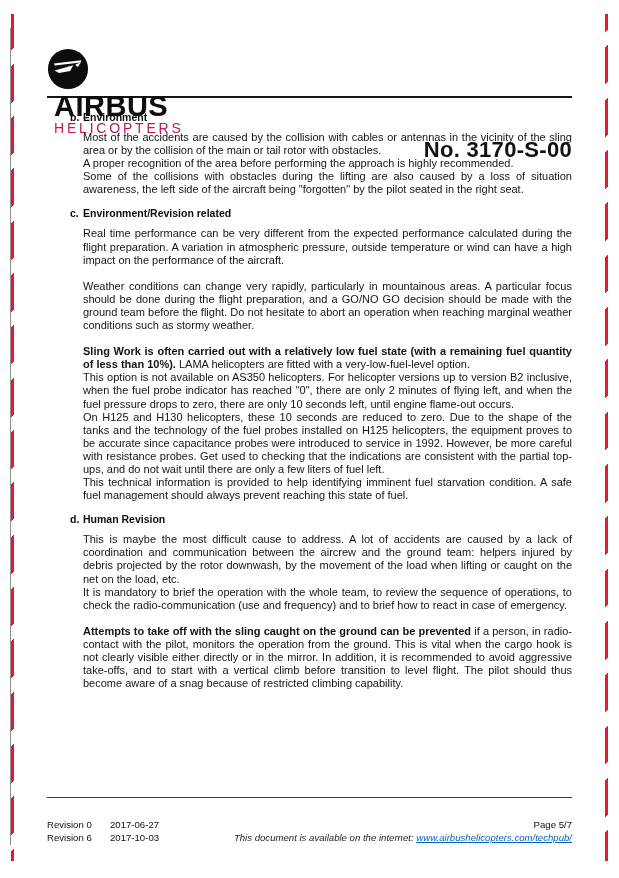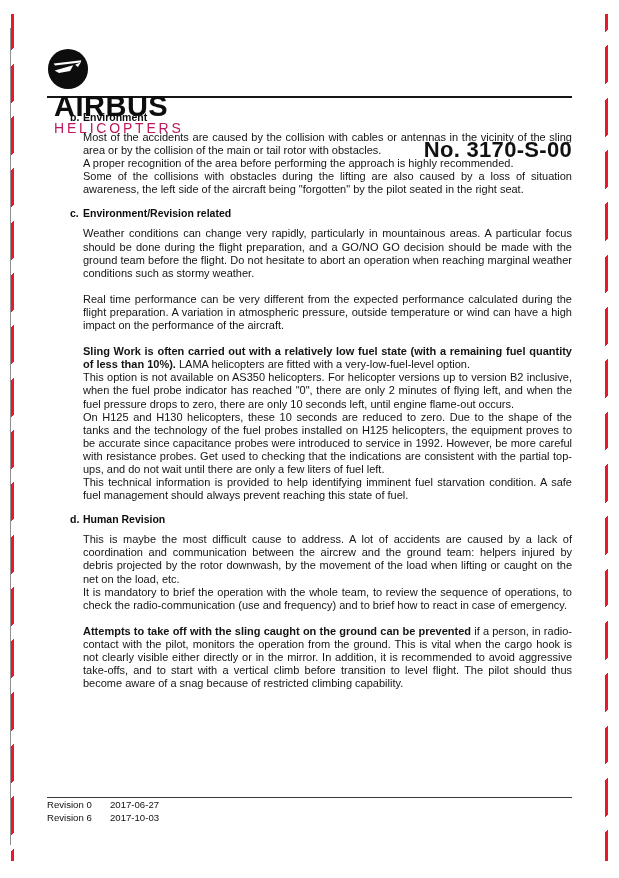--- a/index.html
+++ b/index.html
@@ -43,21 +43,21 @@
   .sec-body { margin-left: 36px; margin-top: 7px; }
   .para {
     font-size: 11px; line-height: 13.1px; text-align: justify;
     white-space: pre-line; color: #141414; margin-bottom: 13px;
   }
   .sec-body .para:last-child { margin-bottom: 0; }
   .para strong { font-weight: 700; }
   
   .footer {
     position: absolute; left: 47px; top: 797px; width: 525px;
-    border-top: 1.5px solid #3a3a3a; padding-top: 0;
+    border-top: 1.5px solid #3a3a3a; padding-top: 20px;
     font-size: 9.6px; line-height: 13px;
   }
   .footer-cols { display: flex; justify-content: space-between; }
   .rev-row { display: flex; }
   .rev-label { width: 63px; flex: 0 0 auto; }
   .footer-right { text-align: right; }
   .note { font-style: italic; color: #1c1c1c; }
   .note a { color: var(--link-blue); font-style: italic; text-decoration: underline; }
 </style>
 </head>
@@ -94,22 +94,22 @@
 Some of the collisions with obstacles during the lifting are also caused by a loss of situation awareness, the left side of the aircraft being "forgotten" by the pilot seated in the right seat.</p>
     </div>
   </div>
 
   <div class="section">
     <div class="sec-heading">
       <span class="sec-letter">c.</span>
       <span>Environment/Revision related</span>
     </div>
     <div class="sec-body">
+      <p class="para">Real time performance can be very different from the expected performance calculated during the flight preparation. A variation in atmospheric pressure, outside temperature or wind can have a high impact on the performance of the aircraft.</p>
       <p class="para">Weather conditions can change very rapidly, particularly in mountainous areas. A particular focus should be done during the flight preparation, and a GO/NO GO decision should be made with the ground team before the flight. Do not hesitate to abort an operation when reaching marginal weather conditions such as stormy weather.</p>
-      <p class="para">Real time performance can be very different from the expected performance calculated during the flight preparation. A variation in atmospheric pressure, outside temperature or wind can have a high impact on the performance of the aircraft.</p>
       <p class="para"><strong>Sling Work is often carried out with a relatively low fuel state (with a remaining fuel quantity of less than 10%).</strong><span> LAMA helicopters are fitted with a very-low-fuel-level option.
 This option is not available on AS350 helicopters. For helicopter versions up to version B2 inclusive, when the fuel probe indicator has reached "0", there are only 2 minutes of flying left, and when the fuel pressure drops to zero, there are only 10 seconds left, until engine flame-out occurs.
 On H125 and H130 helicopters, these 10 seconds are reduced to zero. Due to the shape of the tanks and the technology of the fuel probes installed on H125 helicopters, the equipment proves to be accurate since capacitance probes were introduced to service in 1992. However, be more careful with resistance probes. Get used to checking that the indications are consistent with the partial top-ups, and do not wait until there are only a few liters of fuel left.
 This technical information is provided to help identifying imminent fuel starvation condition. A safe fuel management should always prevent reaching this state of fuel.</span></p>
     </div>
   </div>
 
   <div class="section">
     <div class="sec-heading">
       <span class="sec-letter">d.</span>
@@ -129,14 +129,18 @@
     <div class="footer-left">
       <div class="rev-row">
         <span class="rev-label">Revision 0</span>
         <span class="rev-date">2017-06-27</span>
       </div>
       <div class="rev-row">
         <span class="rev-label">Revision 6</span>
         <span class="rev-date">2017-10-03</span>
       </div>
     </div>
+    <div class="footer-right">
+      <div>Page 5/7</div>
+      <div class="note"><span>This document is available on the internet: </span><a href="#">www.airbushelicopters.com/techpub/</a></div>
+    </div>
   </div>
 </div>
 
 </body></html>

